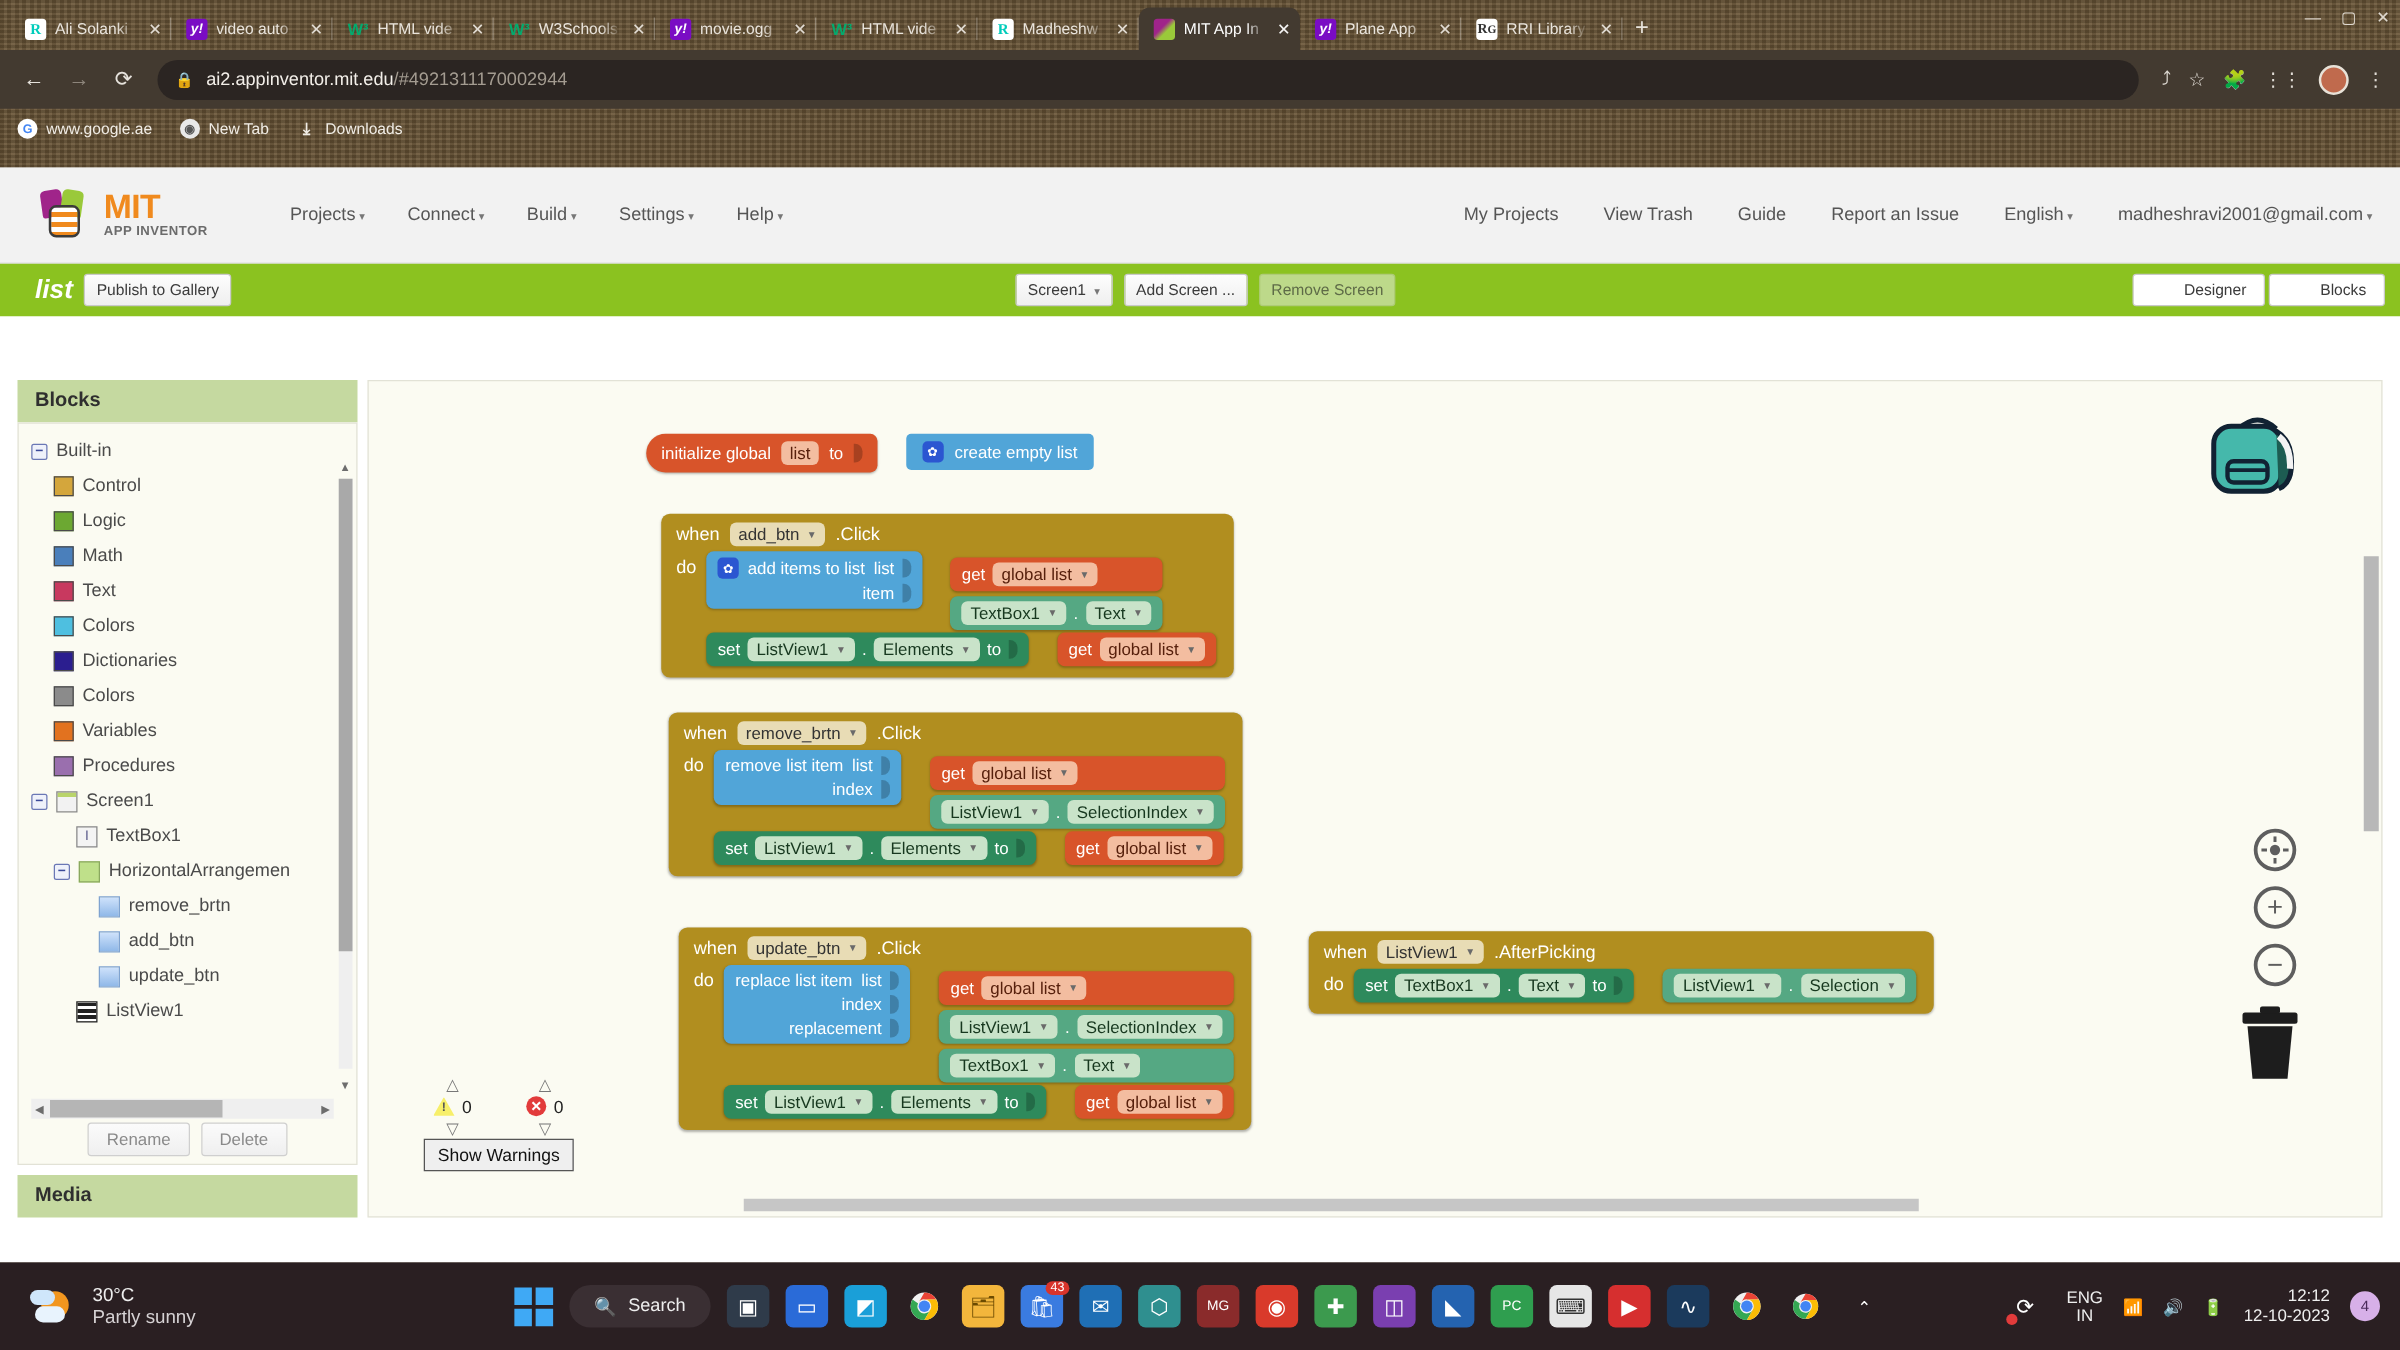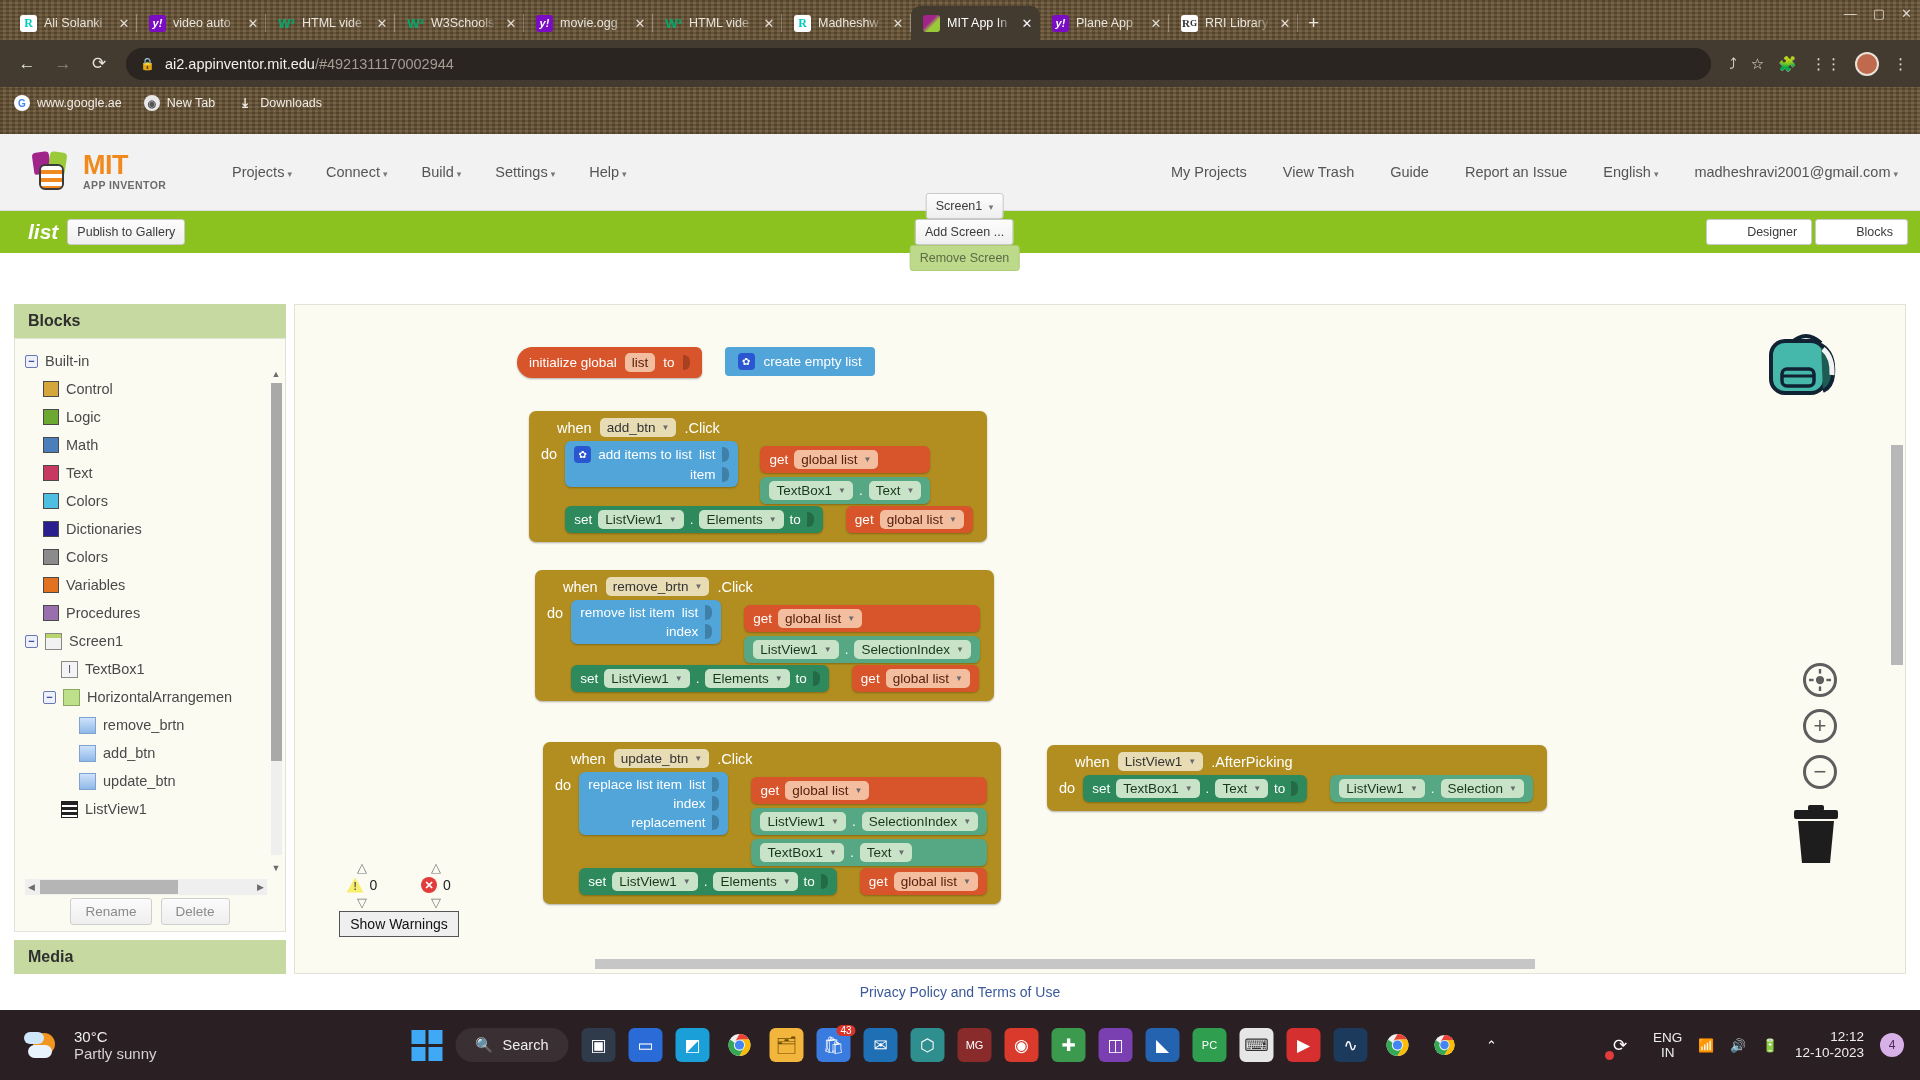--- a/index.html
+++ b/index.html
@@ -74,21 +74,21 @@
   .ai-nav a, .ai-right a { color:#555; font-size:14.5px; text-decoration:none; white-space:nowrap;}
   .caret { font-size:9px; color:#777; margin-left:3px; }
   .ai-right { margin-left:auto; display:flex; gap:36px; align-items:center; padding-right:22px; }
 
   .greenbar { height:42px; background:#8bc220; display:flex; align-items:center; padding:0 12px;
      position:relative; }
   .projname { color:#fff; font-size:21px; font-weight:bold; font-style:italic; margin-left:16px; }
   .gbtn { background:linear-gradient(#fdfdfd,#efefef); border:1px solid #c9c9c9; border-radius:3px;
      font-size:12.5px; color:#3b3b3b; padding:5px 9px; margin-left:9px; }
   .gbtn.disabled{ background:#bdd98a; border-color:#aecb77; color:#5e6b47; }
-  .screenctl { position:absolute; left:50%; transform:translateX(-50%); display:flex; align-items:center;flex-direction:column; }
+  .screenctl { position:absolute; left:50%; transform:translateX(-50%); display:flex; align-items:flex-end; }
   .rightctl { position:absolute; right:12px; display:flex; gap:3px; }
   .rightctl .gbtn{ margin-left:0; padding:5px 14px; }
   .rightctl .gbtn.on{ background:#fff;padding-left:40px; }
 
   .workspace { position:absolute; top:162px; left:0; right:0; bottom:36px; display:flex; padding:8px 14px 0; gap:8px;
      background:#fff;}
 
   
   .palette { width:272px; display:flex; flex-direction:column; }
   .panelhead { background:#c5d9a0; font-weight:bold; font-size:16px; color:#2f2f2f;
@@ -120,21 +120,21 @@
      background:linear-gradient(#fbfbfb,#efefef); color:#8a8a8a; border-radius:3px;}
   .mediahead { margin-top:8px; }
 
   
   .viewer { flex:1; display:flex; flex-direction:column; }
   .canvas { flex:1; border:1px solid #e2e2d6; background:#fbfbf2; position:relative; overflow:hidden; }
 
   
   .blk { position:absolute; font-size:13.5px; color:#fff; }
   .bevt { background:#b18e1f; border-radius:7px; padding:5px 0 9px; box-shadow:0 1px 2px rgba(0,0,0,.3); }
-  .bevt .hdr { display:flex; align-items:center; gap:8px; padding:2px 28px 4px; font-size:14.5px;}
+  .bevt .hdr { display:flex; align-items:center; gap:8px; padding:2px 12px 4px; font-size:14.5px;}
   .bevt .dorow{ display:flex; align-items:flex-start; gap:8px; padding-left:12px;}
   .bevt .dolbl{ padding-top:5px; font-size:14.5px;}
   .stack { display:flex; flex-direction:column; align-items:flex-start; padding-right:14px;}
   .drop { background:#e8dcb5; color:#333; border-radius:5px; padding:2px 7px; display:inline-flex;
      align-items:center; gap:6px; font-size:13.5px; }
   .drop.lt { background:#c9e3c9; color:#17381f; }
   .drop.or { background:#f3bda0; color:#57200c; }
   .drop .dc { font-size:8px; color:#6a6a6a; }
   .mut { width:17px;height:17px;border-radius:4px;background:#2b56d1;display:inline-flex;
      align-items:center;justify-content:center;font-size:10px;color:#fff;flex:0 0 17px;}
@@ -818,23 +818,20 @@
               <path d="M9 16 h36 l-4 42 h-28 z" fill="#1d1d1d"></path>
             </svg>
           </div>
 
           <div class="canvas-vsb"></div>
           <div class="canvas-hsb"></div>
         </div>
       </div>
     </div>
 
-    <div class="footer">
-      <a>Privacy Policy and Terms of Use</a>
-    </div>
   </div>
 </div>
 
 <div class="taskbar">
   <div class="weather">
     <div class="wicon">
         <i class="sun"></i>
         <i class="cl1"></i>
         <i class="cl2"></i>
       </div>

